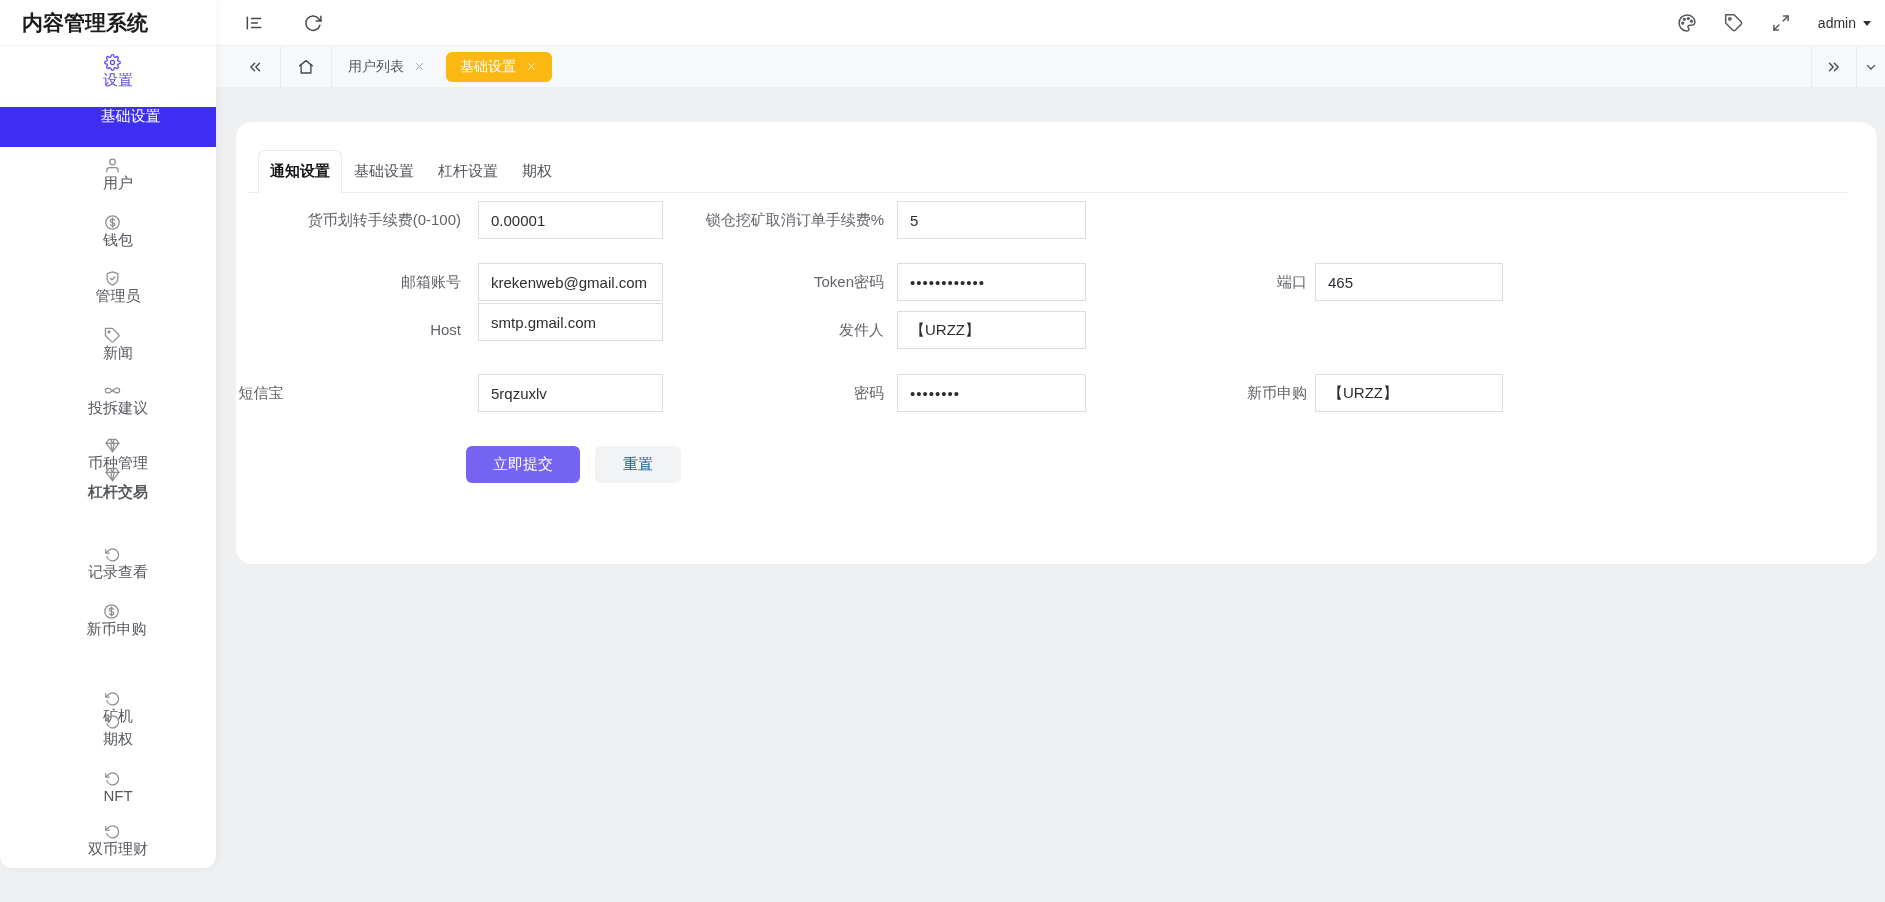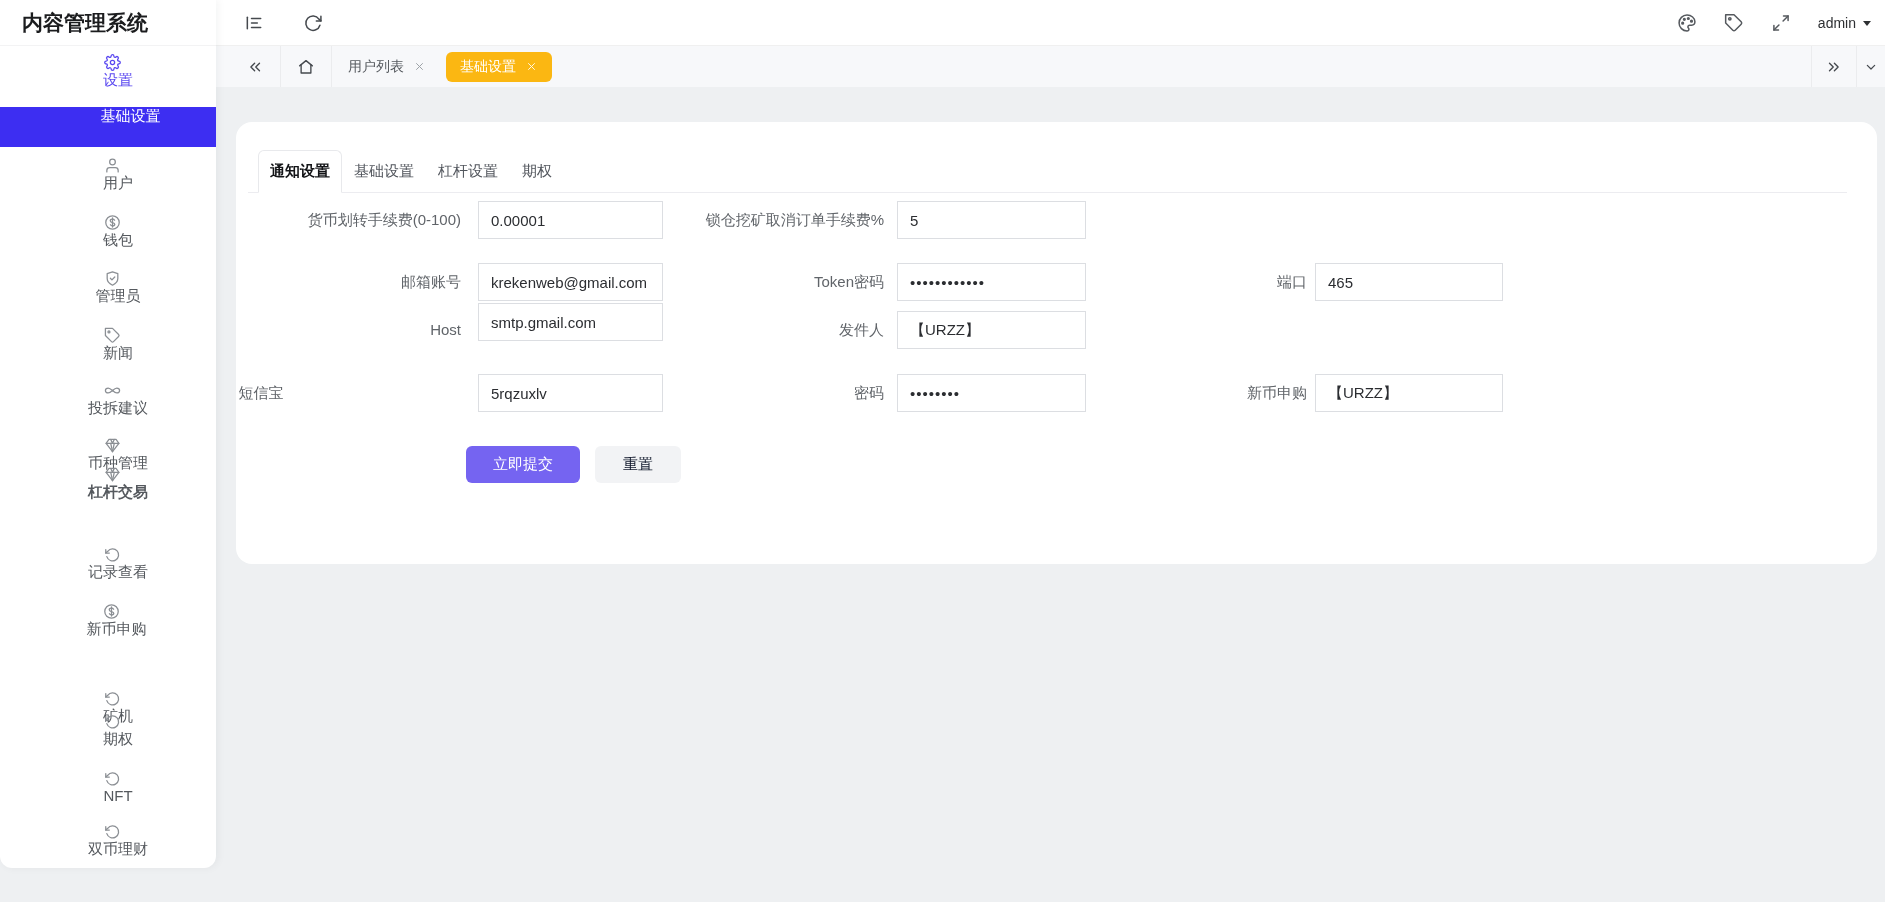--- a/index.html
+++ b/index.html
@@ -44,21 +44,21 @@
   
   .main-card{position:absolute;left:236px;top:122px;width:1641px;height:442px;background:#fff;border-radius:16px;z-index:1;}
   .card-tabs{position:absolute;top:28px;left:12px;right:30px;height:42px;display:flex;align-items:stretch;border-bottom:1px solid #ececf0;padding-left:10px;}
   .ctab{display:flex;align-items:center;padding:0 12px;font-size:15px;color:#51555c;cursor:pointer;white-space:nowrap;}
   .ctab.active{background:#fff;border:1px solid #e8e9ec;border-bottom:1px solid #fff;border-radius:6px 6px 0 0;font-weight:bold;color:#141518;margin-bottom:-1px;padding:0 11px;}
   .form-label{position:absolute;width:400px;text-align:right;font-size:15px;color:#606469;line-height:38px;white-space:nowrap;}
   .form-input{position:absolute;height:38px;box-sizing:border-box;border:1px solid #dcdee2;border-radius:0;padding:0 12px;font-size:15px;color:#2b2d31;background:#fff;font-family:inherit;outline:none;}
   .form-input.pwd{letter-spacing:1px;}
   .btn{position:absolute;top:324px;height:37px;border:none;border-radius:6px;font-size:15px;cursor:pointer;font-family:inherit;}
   .btn-submit{left:230px;width:114px;background:#7564f1;color:#fff;}
-  .btn-reset{left:359px;width:86px;background:#f2f3f5;color:#0f172a;}
+  .btn-reset{left:359px;width:86px;background:#f2f3f5;color:#0369a1;}
 </style>
 </head>
 <body>
 
 <div class="header">
   <span class="hicon" style="left:244px">
       <svg viewBox="0 0 24 24">
         <line x1="4" y1="5" x2="4" y2="19"></line>
         <line x1="9" y1="6.5" x2="20" y2="6.5"></line>
         <line x1="9" y1="12" x2="16" y2="12"></line>

